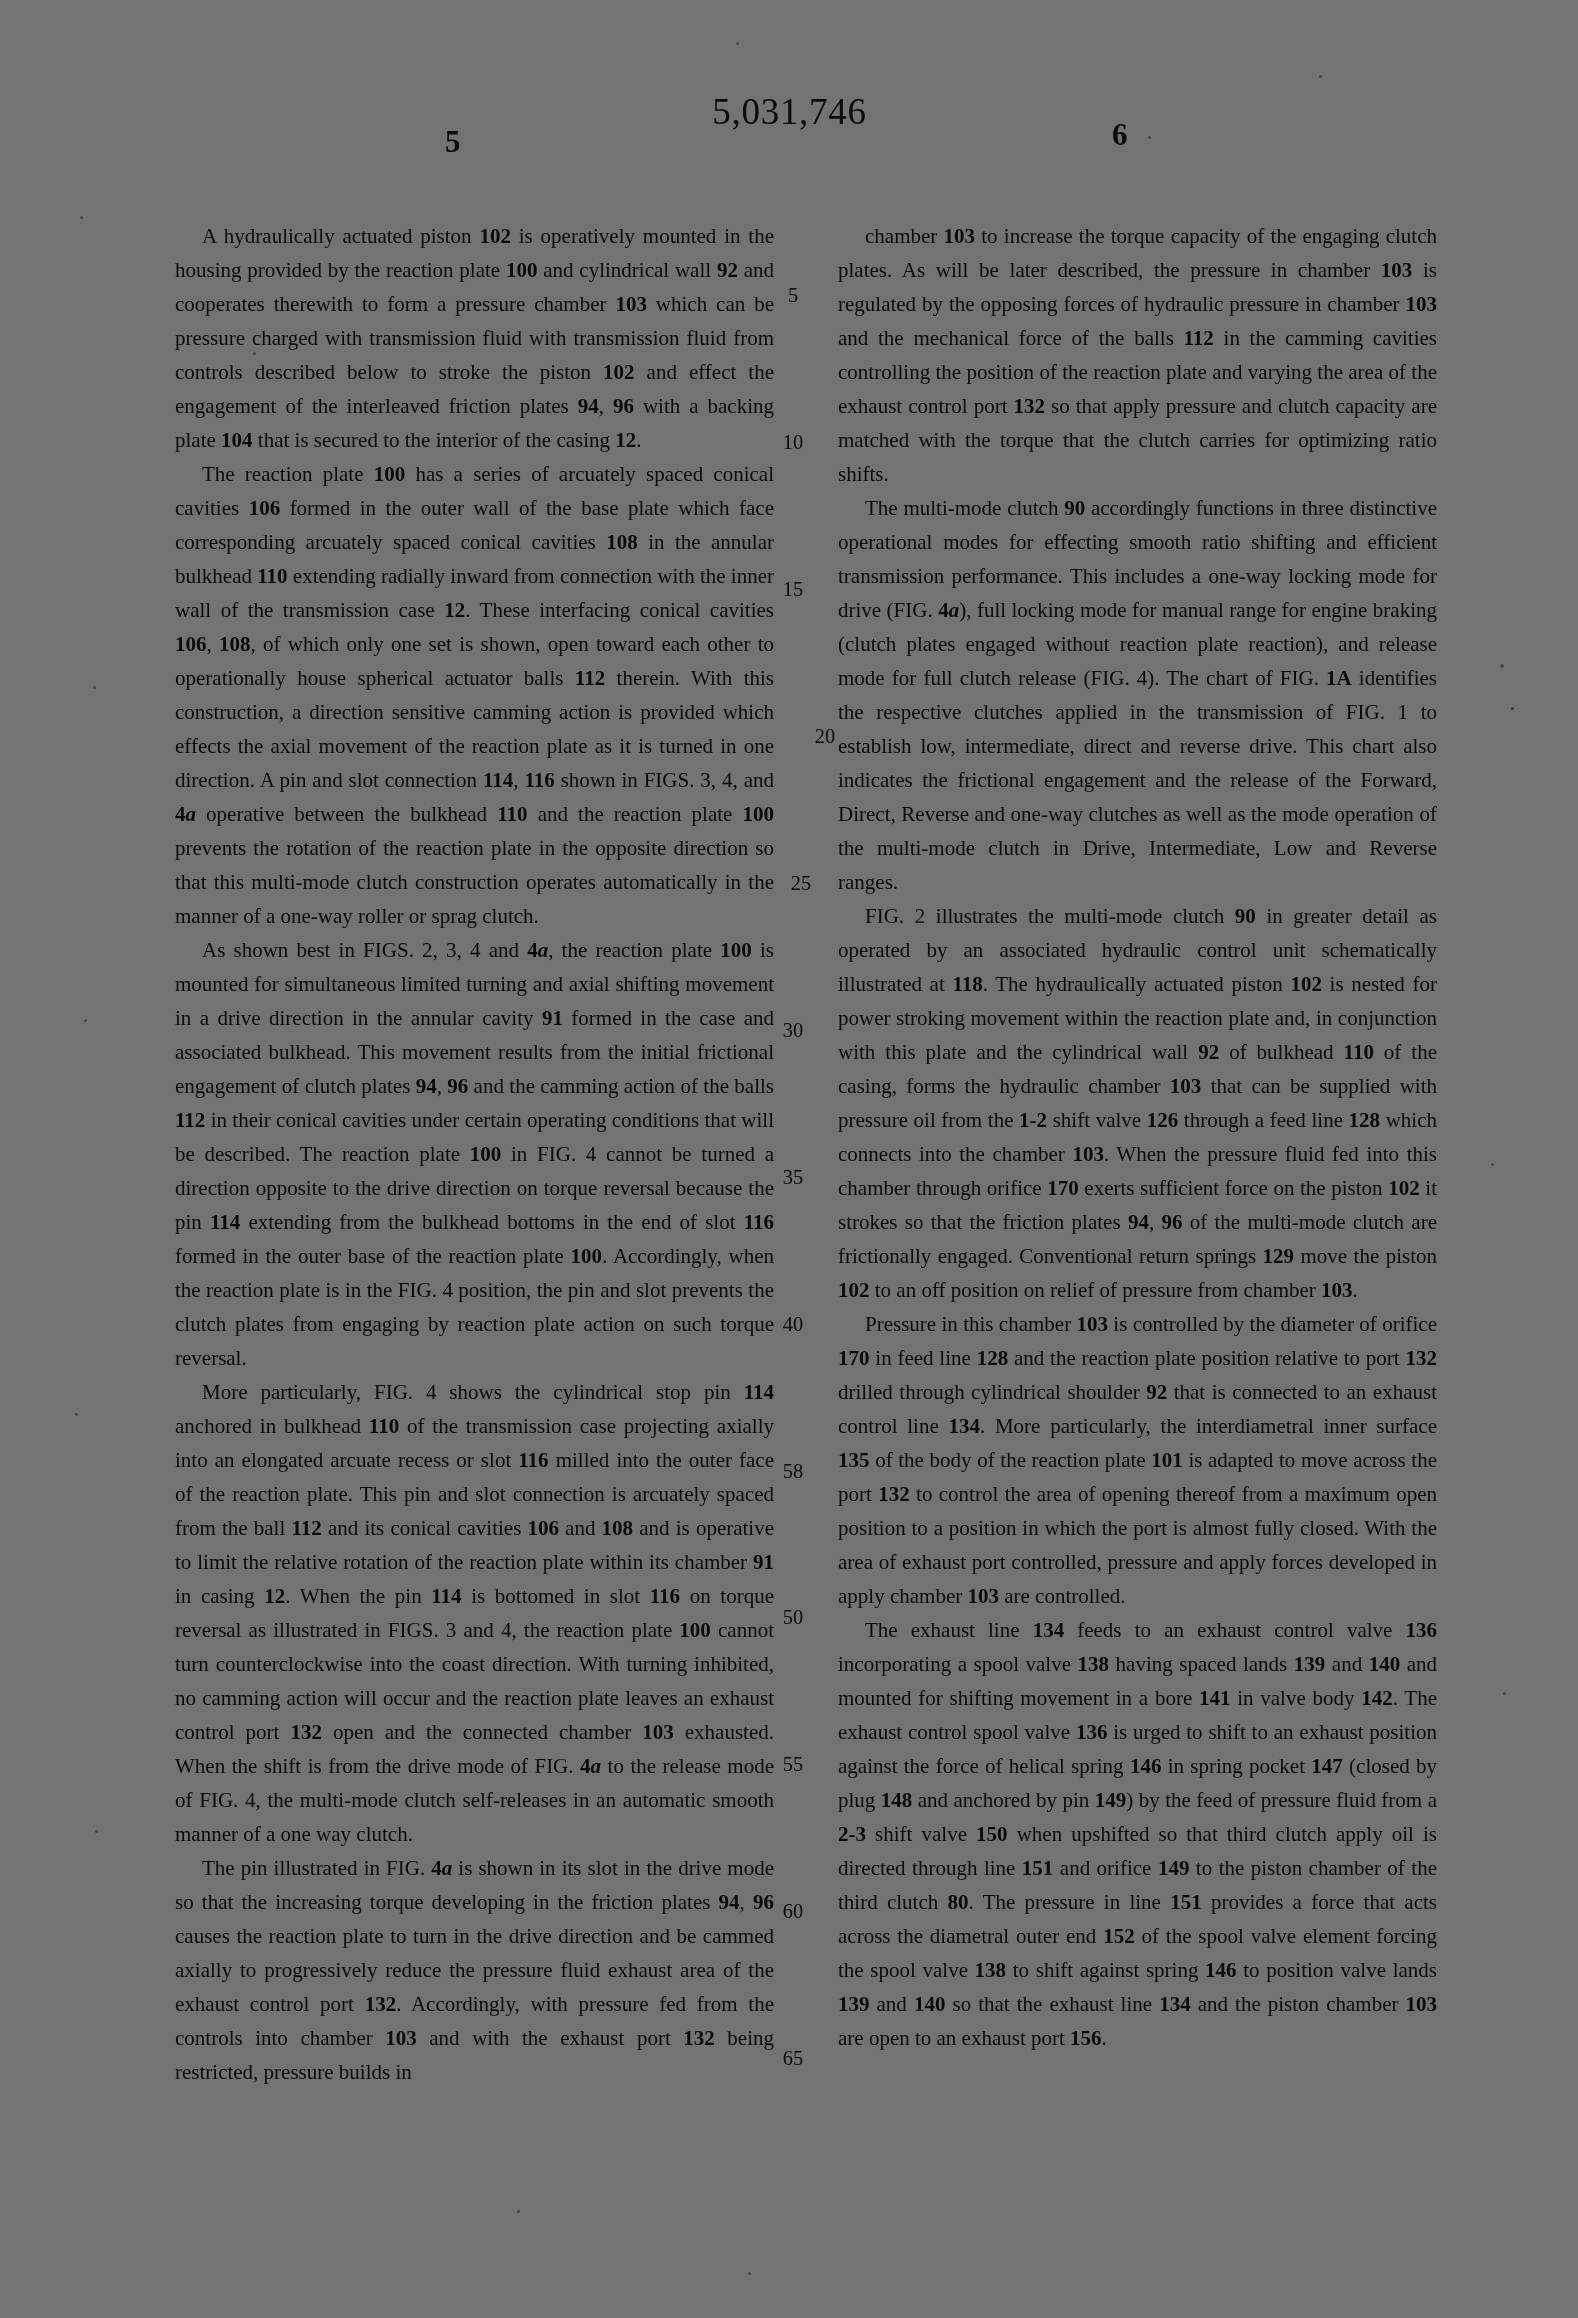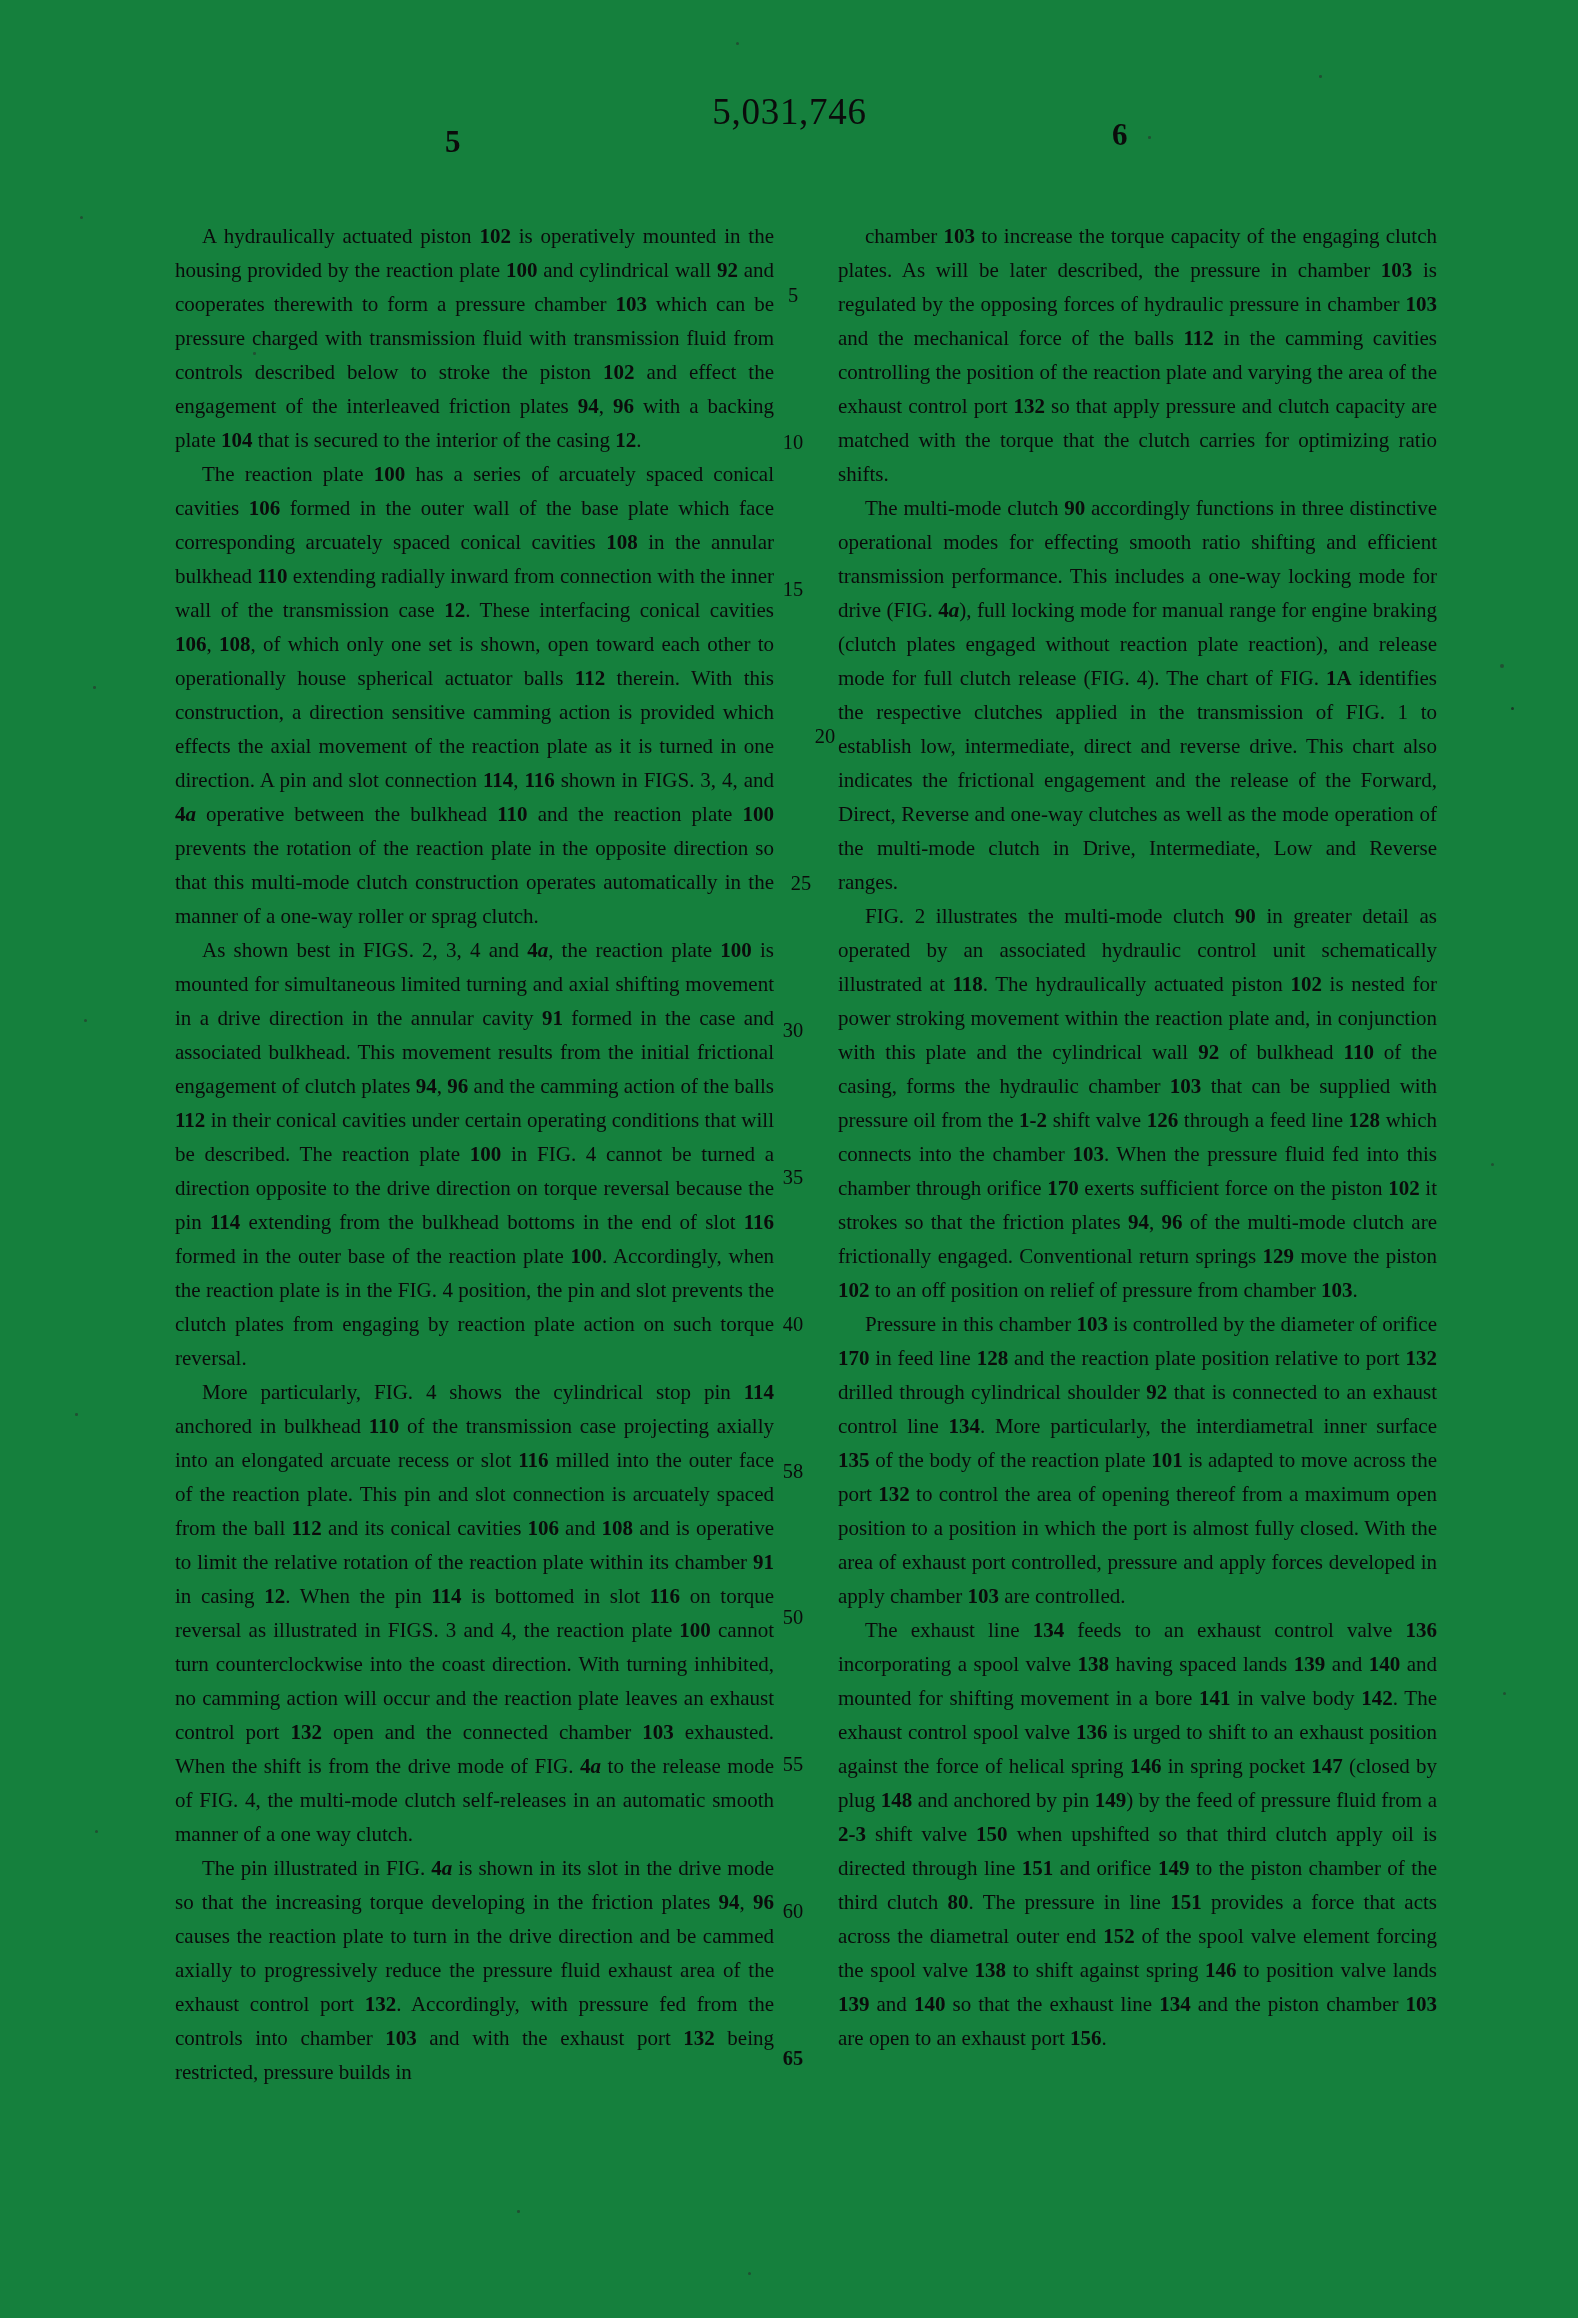--- a/index.html
+++ b/index.html
@@ -4,21 +4,21 @@
 <style>
   html, body {
     margin: 0;
     padding: 0;
     background: #ffffff;
   }
   .page {
     position: relative;
     width: 1579px;
     height: 2319px;
-    background: #15803d;
+    background: #737373;
     font-family: "Liberation Serif", "DejaVu Serif", serif;
     color: #0b0b0b;
     overflow: hidden;
   }
   
   .speck {
     position: absolute;
     background: #2a2a2a;
     border-radius: 50%;
     opacity: .55;
@@ -129,21 +129,21 @@
       <div class="ln" style="top: 408px;">15</div>
       <div class="ln" style="top: 555px; padding-left: 32px;">20</div>
       <div class="ln" style="top: 702px; padding-left: 8px;">25</div>
       <div class="ln" style="top: 849px;">30</div>
       <div class="ln" style="top: 996px;">35</div>
       <div class="ln" style="top: 1143px;">40</div>
       <div class="ln" style="top: 1290px;">58</div>
       <div class="ln" style="top: 1436px;">50</div>
       <div class="ln" style="top: 1583px;">55</div>
       <div class="ln" style="top: 1730px; text-align: center;">60</div>
-      <div class="ln" style="top: 1877px; font-weight: bold;">65</div>
+      <div class="ln" style="top: 1877px;">65</div>
     </div>
 
   <div class="column right">
     <p>chamber <b>103</b> to increase the torque capacity of the engaging clutch plates. As will be later described, the pressure in chamber <b>103</b> is regulated by the opposing forces of hydraulic pressure in chamber <b>103</b> and the mechanical force of the balls <b>112</b> in the camming cavities controlling the position of the reaction plate and varying the area of the exhaust control port <b>132</b> so that apply pressure and clutch capacity are matched with the torque that the clutch carries for optimizing ratio shifts.</p>
     <p>The multi-mode clutch <b>90</b> accordingly functions in three distinctive operational modes for effecting smooth ratio shifting and efficient transmission performance. This includes a one-way locking mode for drive (FIG. <b>4<i>a</i></b>), full locking mode for manual range for engine braking (clutch plates engaged without reaction plate reaction), and release mode for full clutch release (FIG. 4). The chart of FIG. <b>1A</b> identifies the respective clutches applied in the transmission of FIG. 1 to establish low, intermediate, direct and reverse drive. This chart also indicates the frictional engagement and the release of the Forward, Direct, Reverse and one-way clutches as well as the mode operation of the multi-mode clutch in Drive, Intermediate, Low and Reverse ranges.</p>
     <p>FIG. 2 illustrates the multi-mode clutch <b>90</b> in greater detail as operated by an associated hydraulic control unit schematically illustrated at <b>118</b>. The hydraulically actuated piston <b>102</b> is nested for power stroking movement within the reaction plate and, in conjunction with this plate and the cylindrical wall <b>92</b> of bulkhead <b>110</b> of the casing, forms the hydraulic chamber <b>103</b> that can be supplied with pressure oil from the <b>1-2</b> shift valve <b>126</b> through a feed line <b>128</b> which connects into the chamber <b>103</b>. When the pressure fluid fed into this chamber through orifice <b>170</b> exerts sufficient force on the piston <b>102</b> it strokes so that the friction plates <b>94</b>, <b>96</b> of the multi-mode clutch are frictionally engaged. Conventional return springs <b>129</b> move the piston <b>102</b> to an off position on relief of pressure from chamber <b>103</b>.</p>
     <p>Pressure in this chamber <b>103</b> is controlled by the diameter of orifice <b>170</b> in feed line <b>128</b> and the reaction plate position relative to port <b>132</b> drilled through cylindrical shoulder <b>92</b> that is connected to an exhaust control line <b>134</b>. More particularly, the interdiametral inner surface <b>135</b> of the body of the reaction plate <b>101</b> is adapted to move across the port <b>132</b> to control the area of opening thereof from a maximum open position to a position in which the port is almost fully closed. With the area of exhaust port controlled, pressure and apply forces developed in apply chamber <b>103</b> are controlled.</p>
     <p>The exhaust line <b>134</b> feeds to an exhaust control valve <b>136</b> incorporating a spool valve <b>138</b> having spaced lands <b>139</b> and <b>140</b> and mounted for shifting movement in a bore <b>141</b> in valve body <b>142</b>. The exhaust control spool valve <b>136</b> is urged to shift to an exhaust position against the force of helical spring <b>146</b> in spring pocket <b>147</b> (closed by plug <b>148</b> and anchored by pin <b>149</b>) by the feed of pressure fluid from a <b>2-3</b> shift valve <b>150</b> when upshifted so that third clutch apply oil is directed through line <b>151</b> and orifice <b>149</b> to the piston chamber of the third clutch <b>80</b>. The pressure in line <b>151</b> provides a force that acts across the diametral outer end <b>152</b> of the spool valve element forcing the spool valve <b>138</b> to shift against spring <b>146</b> to position valve lands <b>139</b> and <b>140</b> so that the exhaust line <b>134</b> and the piston chamber <b>103</b> are open to an exhaust port <b>156</b>.</p>
   </div>
 

